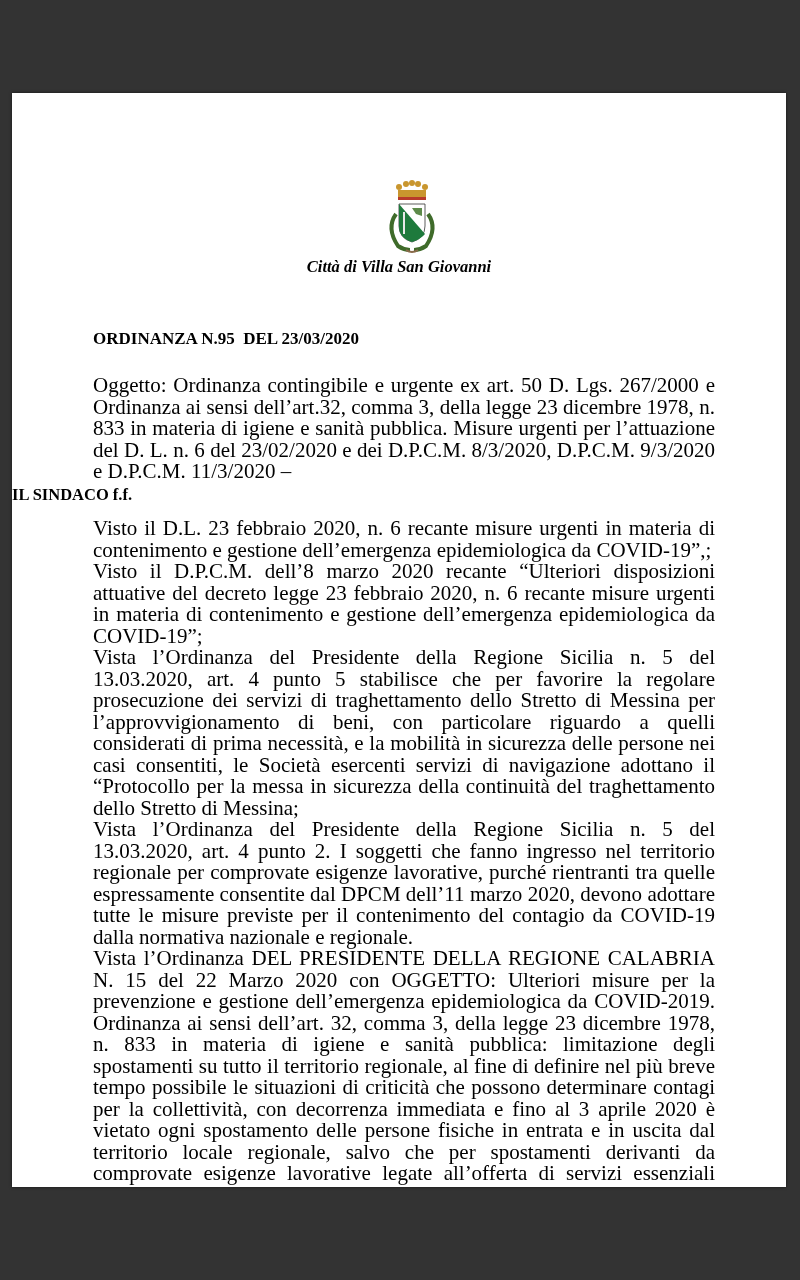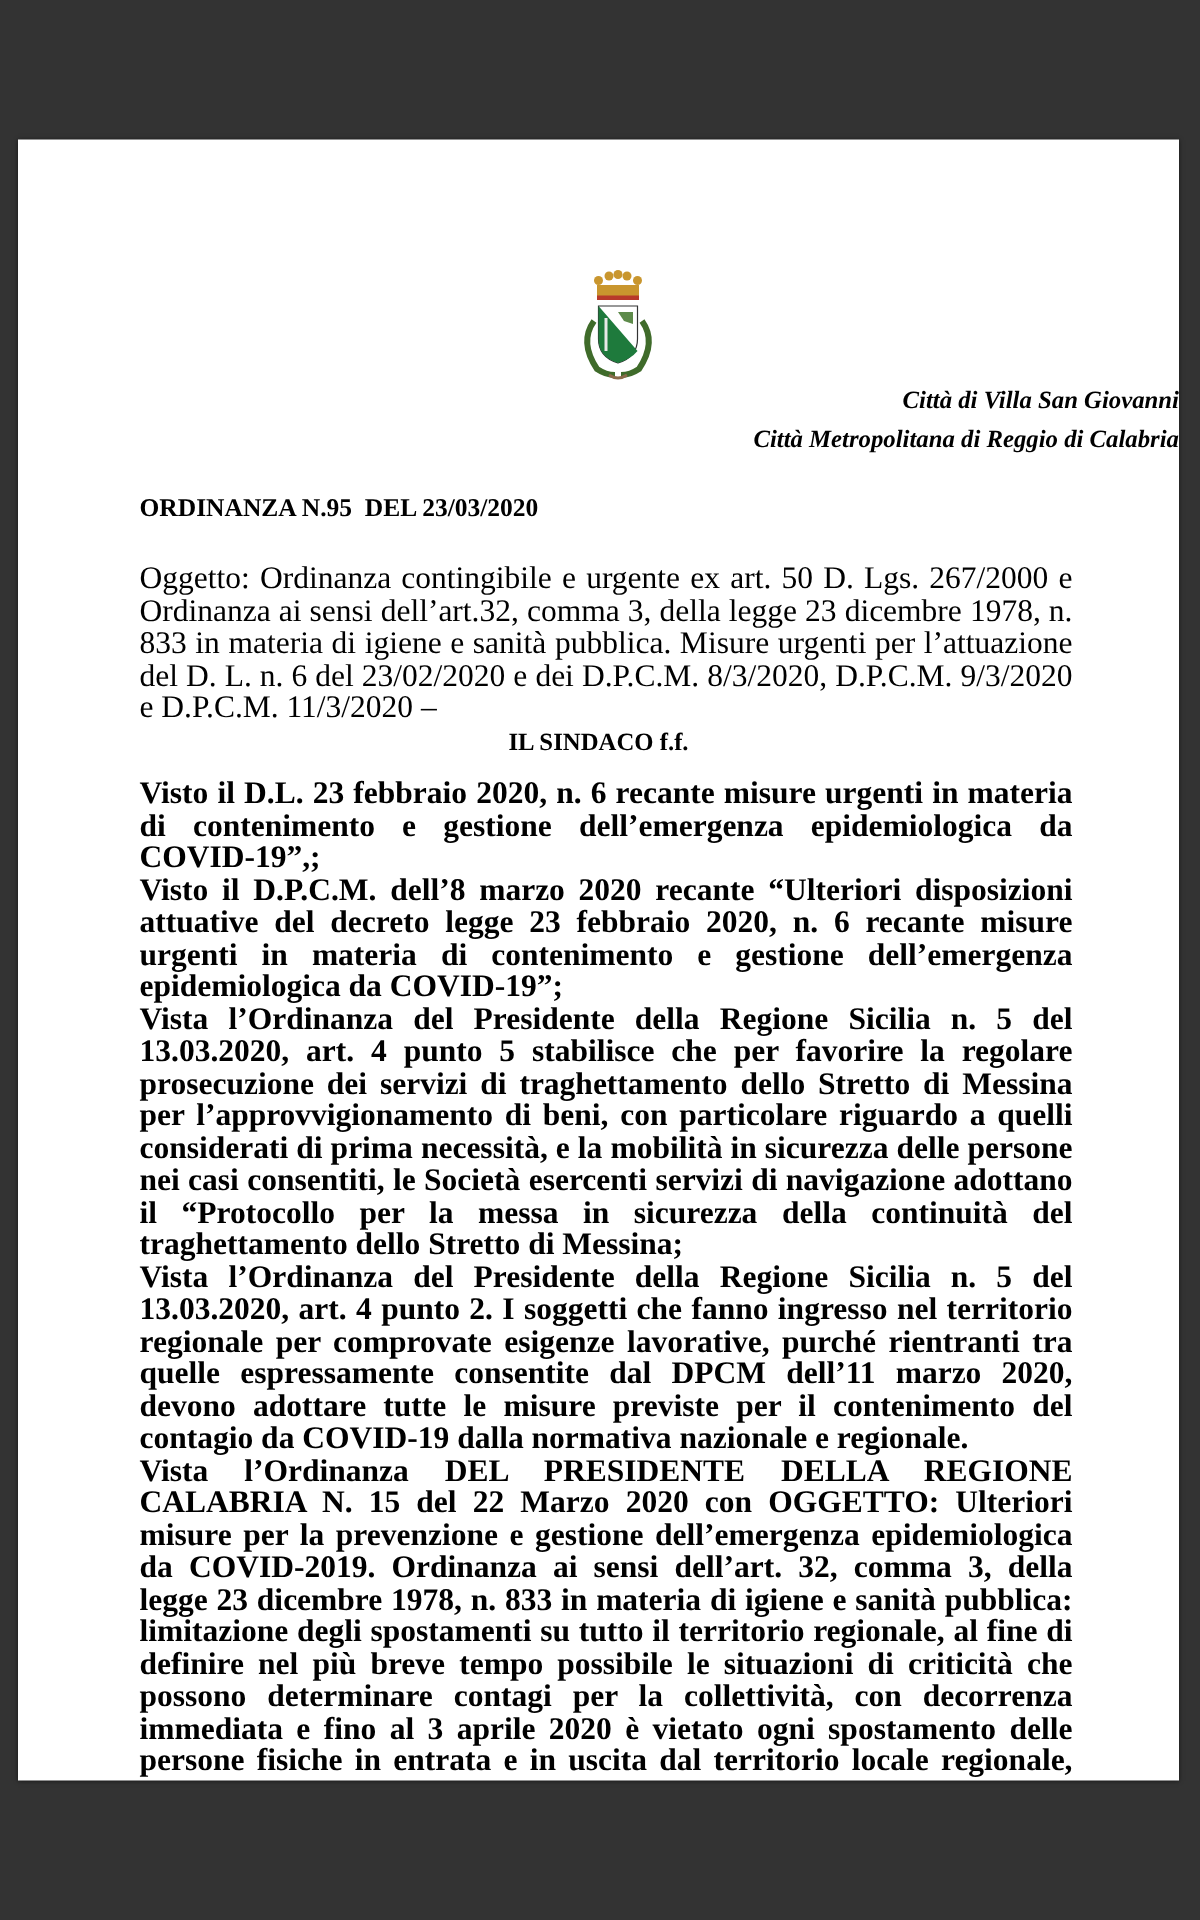--- a/index.html
+++ b/index.html
@@ -19,42 +19,42 @@
       box-shadow: 0 0 3px rgba(0,0,0,0.6);
       overflow: hidden;
     }
     .crest {
       position: absolute;
       left: 362px; top: 85px;
       width: 76px; height: 80px;
     }
     .header-line {
       position: absolute; left: 0; width: 774px;
-      text-align: right;
+      text-align: center;
       font-style: italic; font-weight: bold;
       font-size: 16.5px;
     }
     .h1 { top: 164px; }
     .h2 { top: 190px; }
     .ord-title {
       position: absolute; left: 81px; top: 236px;
       font-weight: bold; font-size: 17px;
       white-space: pre;
     }
     .body-text {
       position: absolute; left: 81px; width: 622px;
       font-size: 21px; line-height: 21.5px;
       text-align: justify;
     }
     .oggetto { top: 282px; }
     .sindaco {
       position: absolute; left: 0; width: 774px; top: 392px;
-      text-align: center; font-weight: bold; font-size: 16.5px;
+      font-weight: bold; font-size: 16.5px;
     }
-    .considerata { top: 425px; font-weight: bold; }
+    .considerata { top: 425px; }
     .considerata p { margin: 0; }
   </style>
 </head>
 <body>
 
 <div class="page">
 
   <svg class="crest" viewBox="0 0 76 80">
 
     <rect x="24" y="12" width="28" height="8" fill="#c9962e"></rect>
@@ -69,21 +69,20 @@
     <path d="M25 26 L51 56 Q47 61 38 64 Q25 60 25 48 Z" fill="#1e7a3c"></path>
     <rect x="29" y="34" width="2" height="22" fill="#e8e8e8"></rect>
     <path d="M38 30 L48 30 L48 38 L42 36 Z" fill="#5d8a4a"></path>
 
     <path d="M22 36 Q12 50 24 68 Q30 72 36 72" fill="none" stroke="#3f6b2a" stroke-width="4"></path>
     <path d="M54 36 Q64 50 52 68 Q46 72 40 72" fill="none" stroke="#3f6b2a" stroke-width="4"></path>
     <path d="M32 72 Q38 76 44 72" fill="none" stroke="#8a6a4a" stroke-width="2"></path>
   </svg>
 
   <div class="header-line h1">Città di Villa San Giovanni</div>
-  <div class="header-line h2">Città Metropolitana di Reggio di Calabria</div>
 
   <div class="ord-title">ORDINANZA N.95  DEL 23/03/2020</div>
 
   <div class="body-text oggetto">Oggetto: Ordinanza contingibile e urgente ex art. 50 D. Lgs. 267/2000 e Ordinanza ai sensi dell’art.32, comma 3, della legge 23 dicembre 1978, n. 833 in materia di igiene e sanità pubblica. Misure urgenti per l’attuazione del D. L. n. 6 del 23/02/2020 e dei D.P.C.M. 8/3/2020, D.P.C.M. 9/3/2020 e D.P.C.M. 11/3/2020 –</div>
 
   <div class="sindaco">IL SINDACO f.f.</div>
 
   <div class="body-text considerata">
     <p>Visto il D.L. 23 febbraio 2020, n. 6 recante misure urgenti in materia di contenimento e gestione dell’emergenza epidemiologica da COVID-19”,;</p>
     <p>Visto il D.P.C.M. dell’8 marzo 2020 recante “Ulteriori disposizioni attuative del decreto legge 23 febbraio 2020, n. 6 recante misure urgenti in materia di contenimento e gestione dell’emergenza epidemiologica da COVID-19”;</p>

